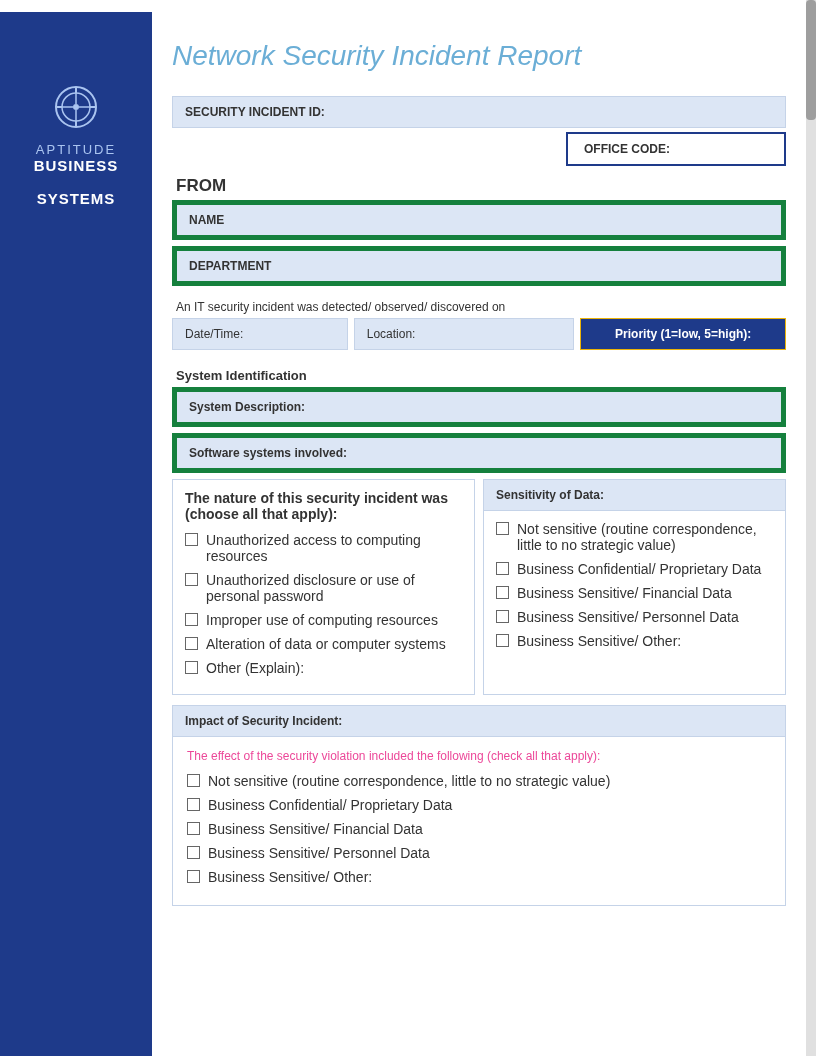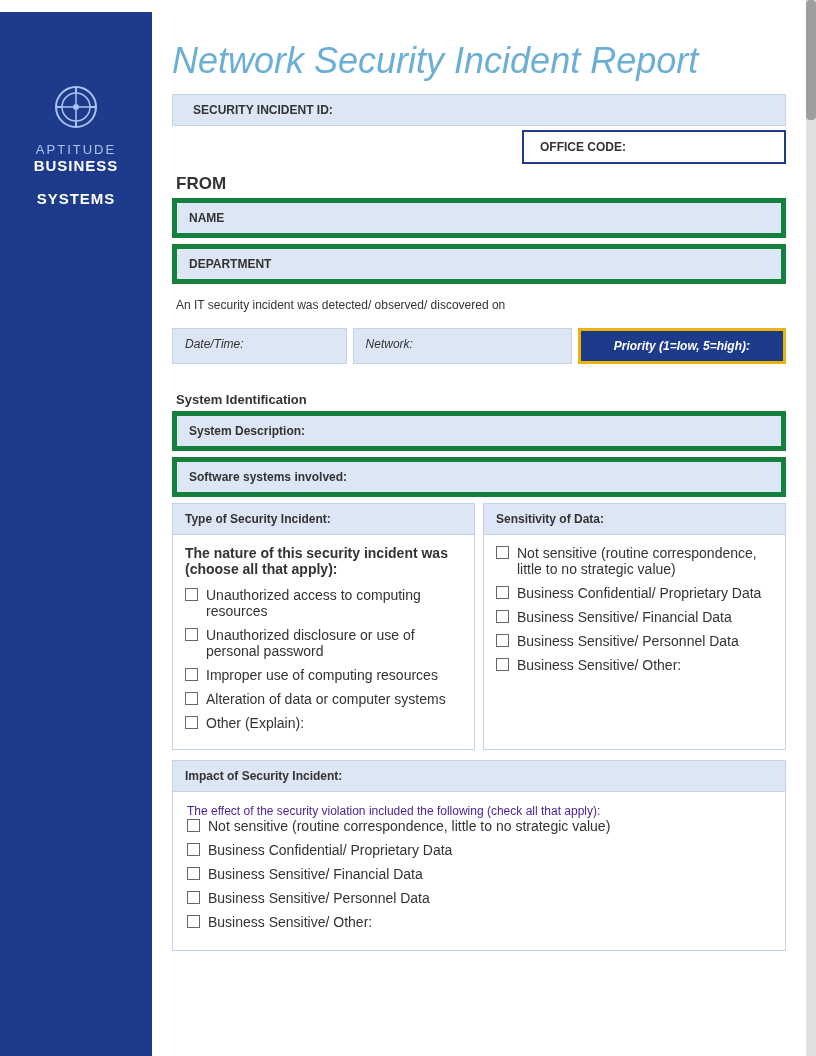--- a/index.html
+++ b/index.html
@@ -78,24 +78,24 @@
 
     
     .main-content {
       margin-left: 152px;
       margin-right: 10px;
       padding: 40px 20px 40px 20px;
     }
 
     .report-title {
       color: #6baed6;
-      font-size: 36px;
+      font-size: 28px;
       font-style: italic;
       font-weight: 300;
-      margin-bottom: 12px;
+      margin-bottom: 24px;
     }
 
     
     .top-fields-row {
       display: flex;
       gap: 8px;
       margin-bottom: 4px;
     }
 
     .date-field {
@@ -105,40 +105,40 @@
       padding: 8px 12px;
       font-size: 12px;
       font-weight: bold;
       color: #333;
     }
 
     .security-id-field {
       flex: 2;
       background: #dce6f5;
       border: 1px solid #c5d3e8;
-      padding: 8px 20px;
+      padding: 8px 12px;
       font-size: 12px;
       font-weight: bold;
       color: #333;
     }
 
     .office-code-row {
       display: flex;
       justify-content: flex-end;
       margin-bottom: 4px;
     }
 
     .office-code-field {
       background: #fff;
       border: 2px solid #1e3a8a;
       padding: 8px 16px;
       font-size: 12px;
       font-weight: bold;
       color: #333;
-      width: 264px;
+      width: 220px;
     }
 
     .from-label {
       font-size: 17px;
       font-weight: bold;
       color: #333;
       padding: 6px 0 4px 4px;
     }
 
     .full-width-field {
@@ -148,28 +148,27 @@
       padding: 8px 12px;
       font-size: 12px;
       font-weight: bold;
       color: #333;
       margin-bottom: 6px;
     }
 
     .it-incident-text {
       font-size: 12px;
       color: #333;
-      padding: 8px 4px 16px 4px;
+      padding: 8px 4px 4px 4px;
     }
 
     .incident-fields-row {
       display: flex;
       gap: 6px;
-      margin-bottom: 22px;
-      font-style: italic;
+      margin-bottom: 12px;
     }
 
     .datetime-field {
       flex: 1;
       background: #dce6f5;
       border: 1px solid #c5d3e8;
       padding: 8px 12px;
       font-size: 12px;
       color: #333;
     }
@@ -179,21 +178,21 @@
       background: #dce6f5;
       border: 1px solid #c5d3e8;
       padding: 8px 12px;
       font-size: 12px;
       color: #333;
     }
 
     .priority-field {
       flex: 1.2;
       background: #1e3a8a;
-      border: 3px solid #eab308;
+      border: 1px solid #eab308;
       padding: 8px 12px;
       font-size: 12px;
       font-weight: bold;
       color: #fff;
       text-align: center;
     }
 
     
     .section-heading {
       font-size: 13px;
@@ -273,21 +272,22 @@
       color: #333;
     }
 
     .impact-body {
       padding: 12px 14px;
       background: #fff;
     }
 
     .impact-subheading {
       font-size: 12px;
-      color: #4c1d95;
+      color: #ec4899;
+      margin-bottom: 10px;
       font-weight: normal;
     }
   </style>
 </head>
 <body>
 
 <div class="sidebar">
   <svg class="sidebar-logo-icon" viewBox="0 0 50 50" fill="none" xmlns="http://www.w3.org/2000/svg">
     <circle cx="25" cy="25" r="20" stroke="#aac4f0" stroke-width="2" fill="none"></circle>
     <circle cx="25" cy="25" r="14" stroke="#aac4f0" stroke-width="1.5" fill="none"></circle>
@@ -327,32 +327,31 @@
 
   <div class="full-width-field">NAME</div>
 
   <div class="full-width-field">DEPARTMENT</div>
 
 
   <div class="it-incident-text">An IT security incident was detected/ observed/ discovered on</div>
 
   <div class="incident-fields-row">
     <div class="datetime-field">Date/Time:</div>
-    <div class="location-field">Network:</div>
+    <div class="location-field">Location:</div>
     <div class="priority-field">Priority (1=low, 5=high):</div>
   </div>
 
   <div class="section-heading">System Identification</div>
   <div class="full-width-field">System Description:</div>
   <div class="full-width-field">Software systems involved:</div>
 
   <div class="two-col-section">
 
     <div class="security-type-box">
-      <div class="box-header">Type of Security Incident:</div>
       <div class="box-body">
         <div class="box-subheading">The nature of this security incident was (choose all that apply):</div>
 
         <div id="security-type-items">
             <div class="checkbox-item">
               <div class="checkbox-square"></div>
               <span>Unauthorized access to computing resources</span>
             </div>
             <div class="checkbox-item">
               <div class="checkbox-square"></div>

